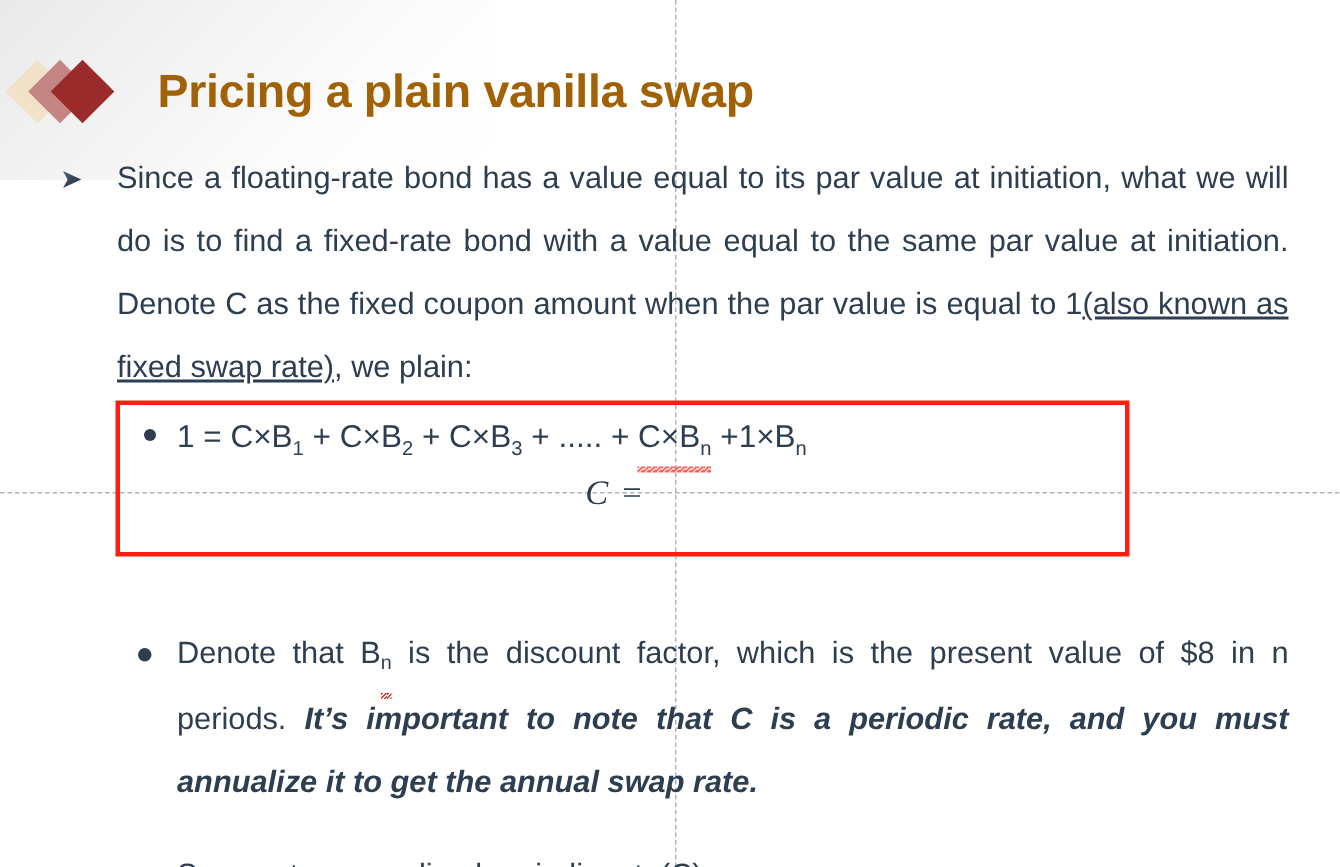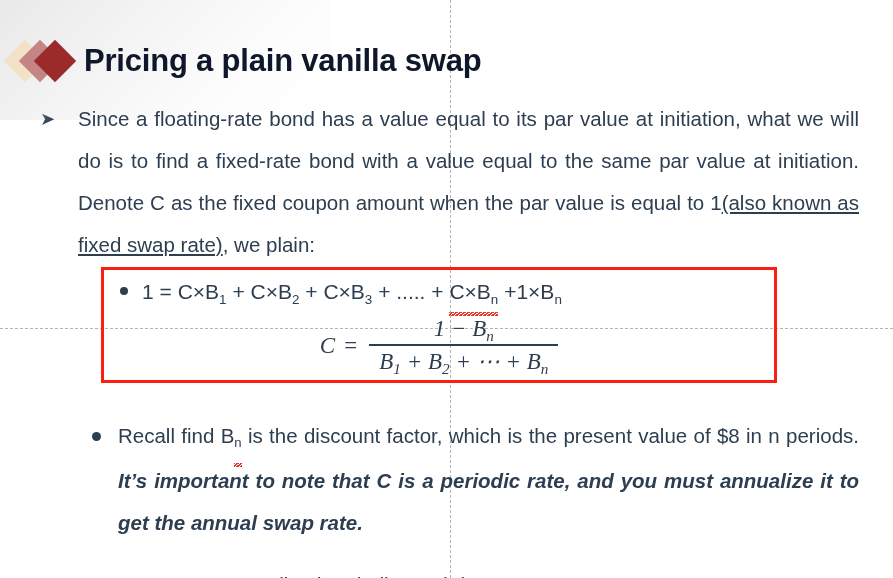--- a/index.html
+++ b/index.html
@@ -62,26 +62,26 @@
     width: 30px;
     height: 30px;
     transform: rotate(45deg);
     top: 9px;
   }
   .dia.d1 { left: 0px;  background: #f2e2c8; }
   .dia.d2 { left: 15px; background: #c58585; }
   .dia.d3 { left: 30px; background: #9b2a2a; }
 
   .title-text {
-    color: #0f172a;
+    color: #a16207;
     font-size: 31px;
     font-weight: bold;
     letter-spacing: -0.2px;
     white-space: nowrap;
-    margin-left: 2px;
+    margin-left: 23px;
   }
 
   
   .body {
     position: absolute;
     left: 0; top: 98px;
     width: 893px;
   }
 
   .lvl1 {
@@ -108,24 +108,23 @@
     -webkit-text-fill-color: transparent;
   }
   .underlined { text-decoration: underline; text-underline-offset: 2px; }
 
   
   .redbox {
     position: absolute;
     left: 77px;
     top: 267px;
     width: 676px;
-    height: 116px;
+    height: 104px;
     border: 3px solid #fb1f10;
     box-sizing: border-box;
-    margin-left: 24px;
   }
 
   .eq-line {
     position: absolute;
     left: 16px;
     top: 5px;
     color: #2d3e50;
     font-size: 21px;
     line-height: 34px;
     white-space: nowrap;
@@ -286,31 +285,26 @@
     <span><span>C×B</span><sub class="sb">3</sub></span>
     <span>+</span>
     <span>.....</span>
     <span>+</span>
     <span class="squiggle"><span>C×B</span><sub class="sb">n</sub></span>
     <span>+</span><span><span>1×B</span><sub class="sb">n</sub></span>
   </div>
 
   <div class="formula">
     <span class="lhs">C =</span>
-    <span class="frac">
-      <span class="num"><span>1 − B</span><sub>n</sub></span>
-      <span class="bar"></span>
-      <span class="den"><span>B</span><sub>1</sub><span> + </span><span>B</span><sub>2</sub><span> + </span><span>⋯</span><span> + </span><span>B</span><sub>n</sub></span>
-    </span>
   </div>
 </div>
 
 <div class="lower">
 
   <p class="lvl2">
-    <span class="dot-bullet"></span><span><span>Recall find B</span><sub class="squiggle2 sb">n</sub></span><span> is the discount factor, which is the present value of $8 in n periods. </span><span class="bold">It’s important to note that C is a periodic rate, and you must annualize it to get the annual swap rate.</span>
+    <span class="dot-bullet"></span><span><span>Denote that B</span><sub class="squiggle2 sb">n</sub></span><span> is the discount factor, which is the present value of $8 in n periods. </span><span class="bold">It’s important to note that C is a periodic rate, and you must annualize it to get the annual swap rate.</span>
   </p>
 
   <p class="lvl2 nojustify">
     <span>Swap rate=annualized periodic rate(C)</span>
   </p>
 
 </div>
 
 </body></html>

